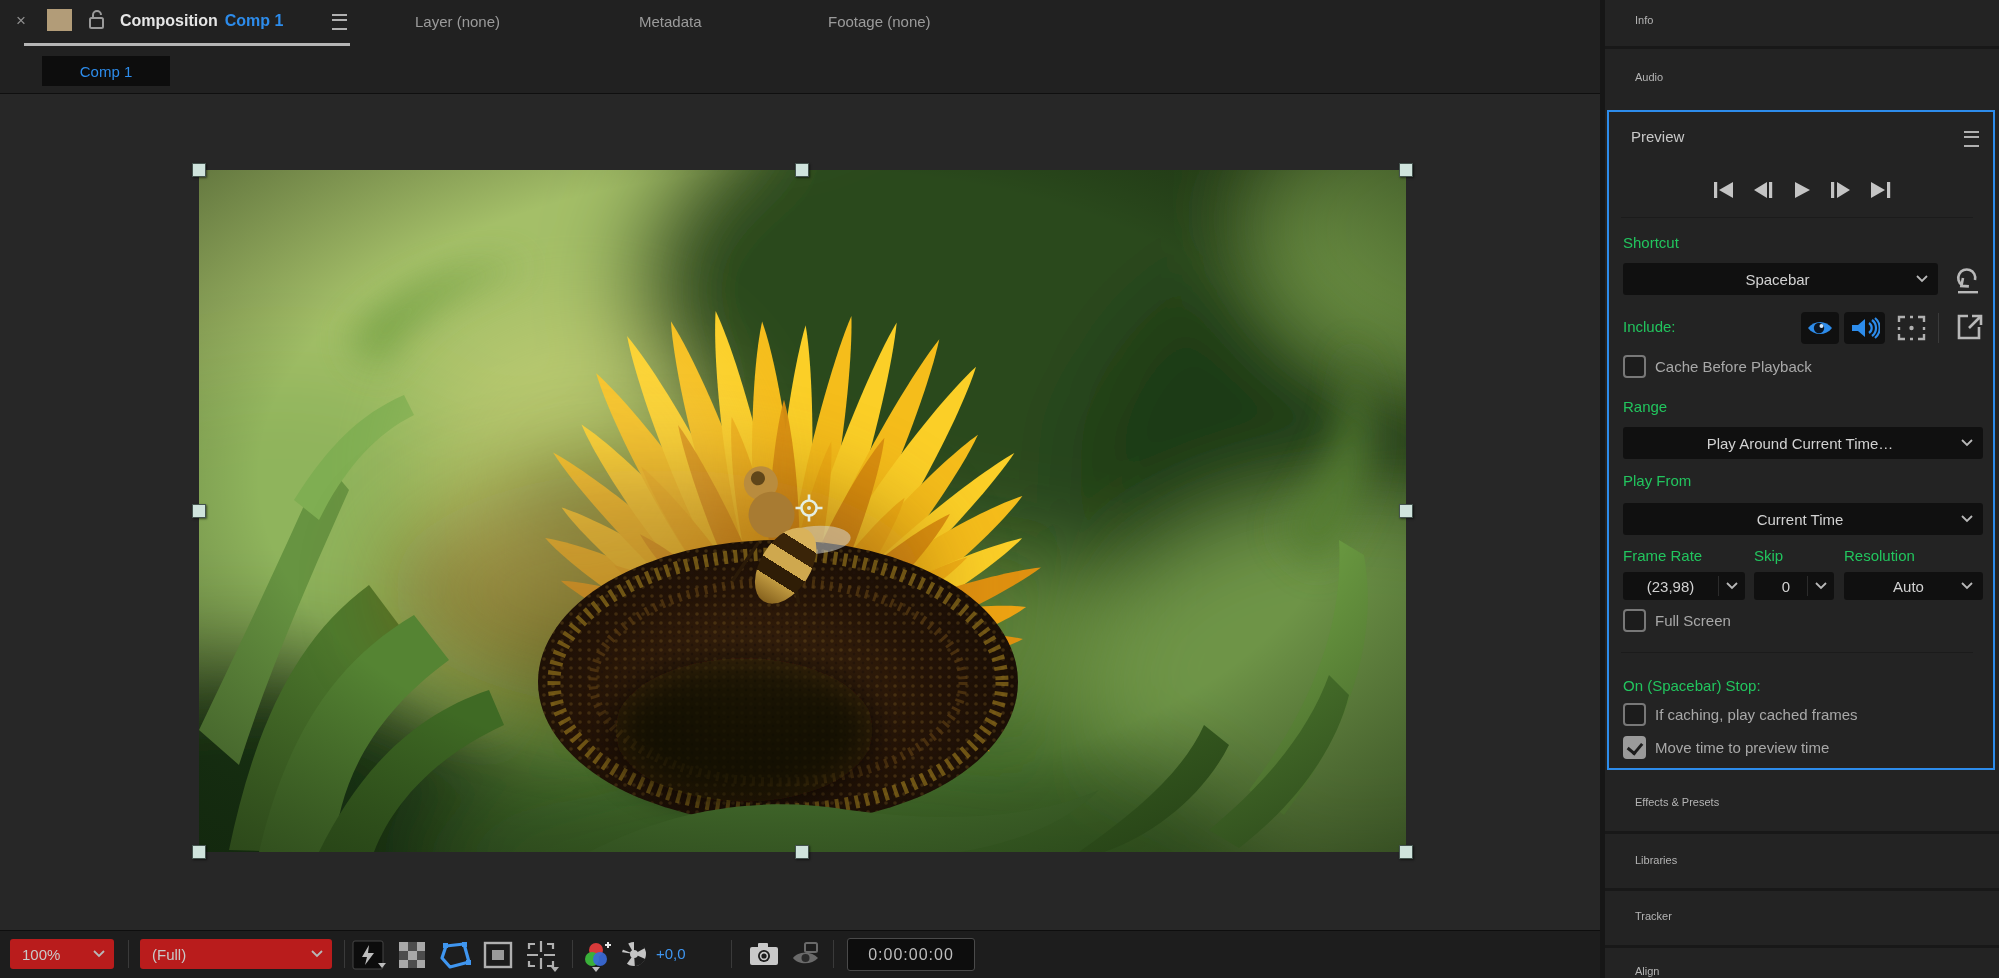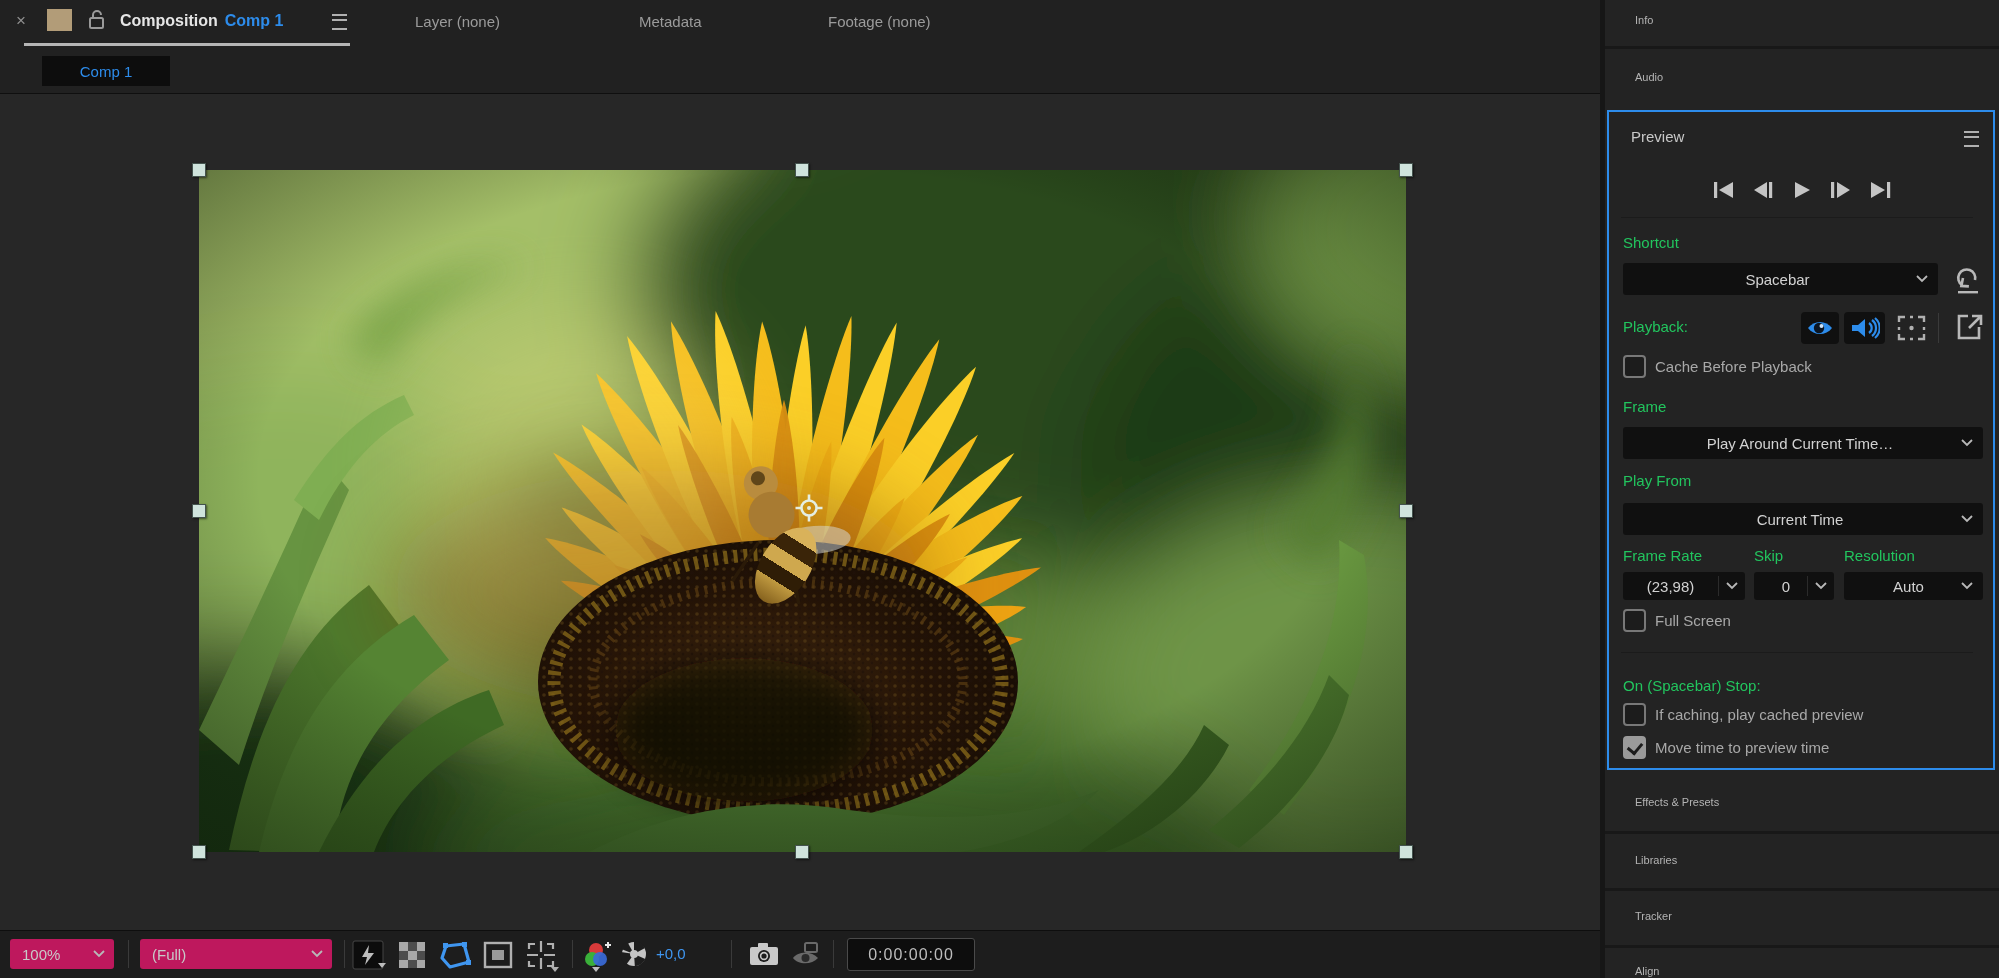--- a/index.html
+++ b/index.html
@@ -28,21 +28,21 @@
   .viewport{position:absolute;left:0;top:94px;width:1600px;height:836px;background:#272727;}
   .vport-edge{position:absolute;left:1600px;top:0;width:3px;height:978px;background:#161616;}
   .photo{position:absolute;left:199px;top:76px;width:1207px;height:682px;}
   .photo svg{display:block;}
   .handle{position:absolute;width:14px;height:14px;background:#cfe3dc;border:1px solid #44534e;
           box-shadow:1px 1px 2px rgba(0,0,0,.55);box-sizing:border-box;}
   .anchor{position:absolute;left:596px;top:324px;width:28px;height:28px;}
 
   
   .toolbar{position:absolute;left:0;top:930px;width:1600px;height:48px;background:#1d1d1d;border-top:1px solid #0e0e0e;}
-  .tb-box{position:absolute;top:8px;height:30px;background:#be185d;border-radius:3px;color:#c9c9c9;
+  .tb-box{position:absolute;top:8px;height:30px;background:#b91c1c;border-radius:3px;color:#c9c9c9;
           font-size:15px;display:flex;align-items:center;}
   .tb-box .val{padding-left:12px;flex:1;}
   .tb-box .chev{margin-right:9px;}
   .tb-div{position:absolute;top:9px;width:1px;height:28px;background:#3a3a3a;}
   .tb-icon{position:absolute;top:9px;}
   .exposure-val{position:absolute;left:656px;top:14px;color:#3f96f0;font-size:15px;}
   .timecode{position:absolute;left:847px;top:7px;width:126px;height:31px;background:#0d0d0d;border:1px solid #4a4a4a;
             border-radius:3px;color:#bdbdbd;font-size:16px;display:flex;align-items:center;justify-content:center;letter-spacing:1px;}
 
   
@@ -392,21 +392,21 @@
       <svg class="chev" width="12" height="8">
           <polyline points="1,1 6,6 11,1" stroke="#b8b8b8" stroke-width="1.8" fill="none"></polyline>
         </svg>
     </div>
     <svg class="ghost-btn" style="left:348px;top:267px;width:30px;height:28px" viewBox="0 0 30 28">
       <path d="M9,18 A8.5,8.5 0 1 1 22,13" fill="none" stroke="#b8b8b8" stroke-width="2.6"></path>
       <path d="M9,11 L8.5,19 L16,18.4" fill="none" stroke="#b8b8b8" stroke-width="2.6" transform="rotate(8 9 18)"></path>
       <rect x="5" y="24" width="20" height="2.4" fill="#b8b8b8"></rect>
     </svg>
 
-    <div class="pv" style="left:18px;top:318px">Playback:</div>
+    <div class="pv" style="left:18px;top:318px">Include:</div>
     <div class="inc-btn" style="left:196px;top:312px">
       <svg width="28" height="20" viewBox="0 0 28 20">
         <path d="M2,10 C8,2 20,2 26,10 C20,18 8,18 2,10 Z" fill="#2d8ceb"></path>
         <circle cx="13" cy="10" r="5.2" fill="#0b1522"></circle>
           <circle cx="15.5" cy="8" r="2" fill="#cfe6fb"></circle>
       </svg>
     </div>
     <div class="inc-btn" style="left:239px;top:312px;width:41px">
       <svg width="30" height="22" viewBox="0 0 30 22">
         <path d="M2,8 H8 L15,2 V20 L8,14 H2 Z" fill="#2d8ceb"></path>
@@ -422,21 +422,21 @@
     </svg>
     <div style="position:absolute;left:333px;top:313px;width:1px;height:30px;background:#3a3a3a"></div>
     <svg class="ghost-btn" style="left:350px;top:313px;width:28px;height:28px" viewBox="0 0 28 28">
       <path d="M13,3 H4 V25 H24 V14" fill="none" stroke="#b8b8b8" stroke-width="2.6"></path>
       <path d="M17,3 H26 V12 M26,3 L14,15" fill="none" stroke="#b8b8b8" stroke-width="2.6"></path>
     </svg>
 
     <div class="cb" style="left:18px;top:355px"></div>
     <div class="cb-label" style="left:50px;top:358px">Cache Before Playback</div>
 
-    <div class="pv" style="left:18px;top:398px">Frame</div>
+    <div class="pv" style="left:18px;top:398px">Range</div>
     <div class="dd" style="left:18px;top:427px;width:360px">
       <span class="val">Play Around Current Time…</span>
       <svg class="chev" width="12" height="8">
           <polyline points="1,1 6,6 11,1" stroke="#b8b8b8" stroke-width="1.8" fill="none"></polyline>
         </svg>
     </div>
 
     <div class="pv" style="left:18px;top:472px">Play From</div>
     <div class="dd" style="left:18px;top:503px;width:360px">
       <span class="val">Current Time</span>
@@ -471,21 +471,21 @@
     </div>
 
     <div class="cb" style="left:18px;top:609px"></div>
     <div class="cb-label" style="left:50px;top:612px">Full Screen</div>
 
     <div class="thin-div" style="top:652px"></div>
 
     <div class="pv" style="left:18px;top:677px">On (Spacebar) Stop:</div>
 
     <div class="cb" style="left:18px;top:703px"></div>
-    <div class="cb-label" style="left:50px;top:706px">If caching, play cached preview</div>
+    <div class="cb-label" style="left:50px;top:706px">If caching, play cached frames</div>
 
     <div class="cb checked" style="left:18px;top:736px"></div>
     <div class="cb-label" style="left:50px;top:739px">Move time to preview time</div>
 
     <div class="prow-label" style="top:796px">Effects &amp; Presets</div>
     <div class="pdiv" style="top:831px"></div>
     <div class="prow-label" style="top:854px">Libraries</div>
     <div class="pdiv" style="top:888px"></div>
     <div class="prow-label" style="top:910px">Tracker</div>
     <div class="pdiv" style="top:945px"></div>

